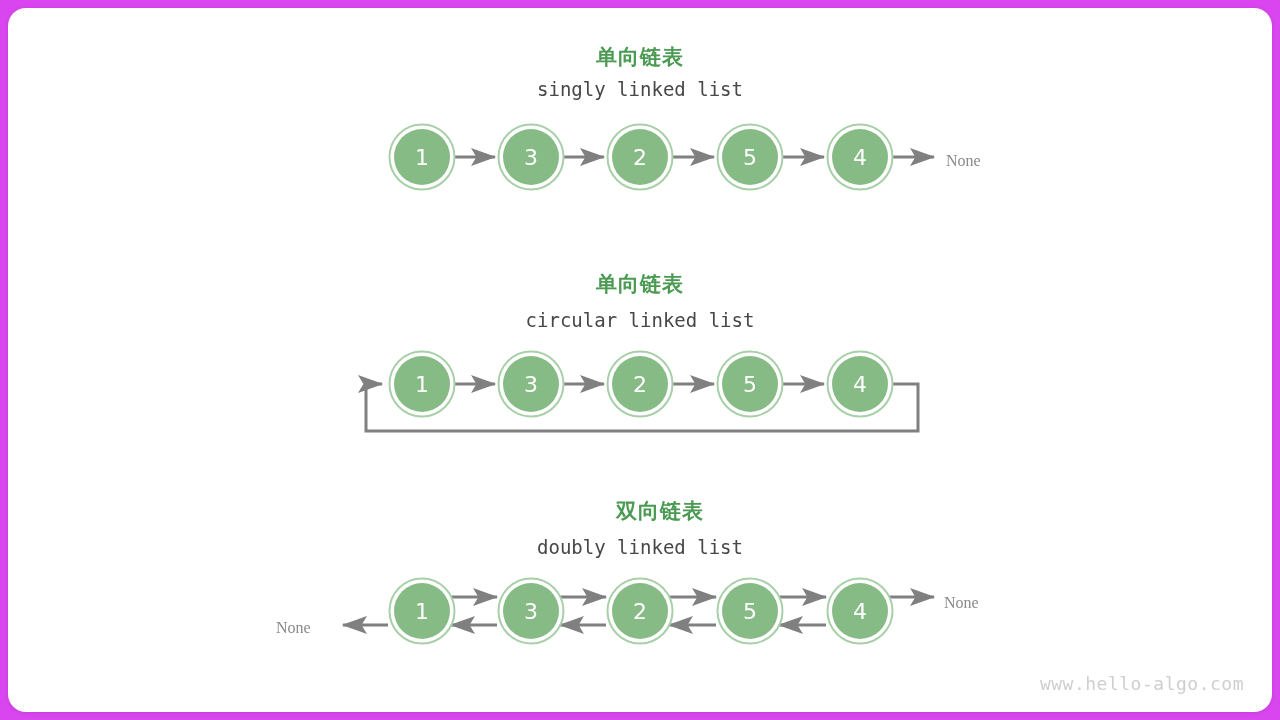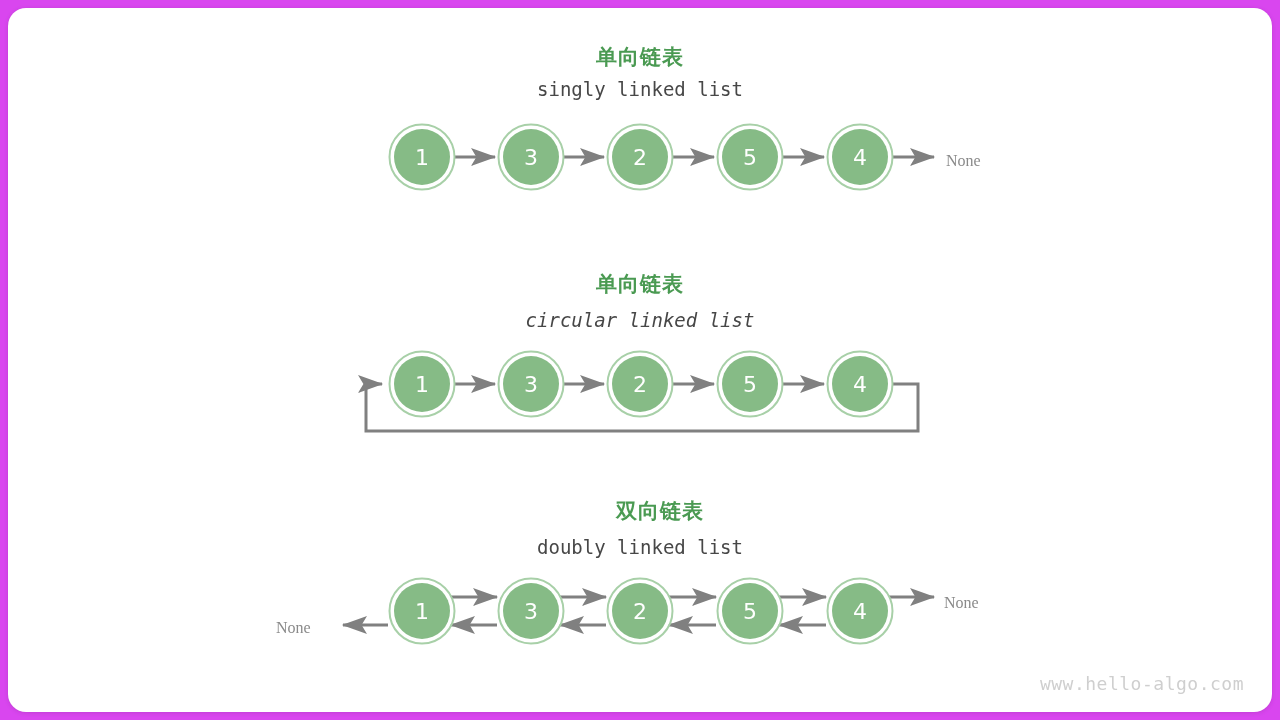--- a/index.html
+++ b/index.html
@@ -125,21 +125,21 @@
         <text class="node-num" x="742" y="157" text-anchor="middle">5</text>
       </g>
       <g>
         <circle cx="852" cy="149" r="32.5" fill="none" stroke="#a8d0a8" stroke-width="2"></circle>
         <circle cx="852" cy="149" r="28" fill="#86bb86"></circle>
         <text class="node-num" x="852" y="157" text-anchor="middle">4</text>
       </g>
     </svg>
 
     <div class="zh-title" style="top:262px;">单向链表</div>
-    <div class="en-title" style="top:301px;font-style:italic;">circular linked list</div>
+    <div class="en-title" style="top:301px;">circular linked list</div>
 
     <svg class="svg-layer" viewBox="0 0 1264 704">
       <g>
         <line x1="447" y1="376" x2="487" y2="376" stroke="#808080" stroke-width="3" marker-end="url(#arrowR)"></line>
         <line x1="556" y1="376" x2="596" y2="376" stroke="#808080" stroke-width="3" marker-end="url(#arrowR)"></line>
         <line x1="665" y1="376" x2="706" y2="376" stroke="#808080" stroke-width="3" marker-end="url(#arrowR)"></line>
         <line x1="775" y1="376" x2="816" y2="376" stroke="#808080" stroke-width="3" marker-end="url(#arrowR)"></line>
       </g>
 
       <g>

